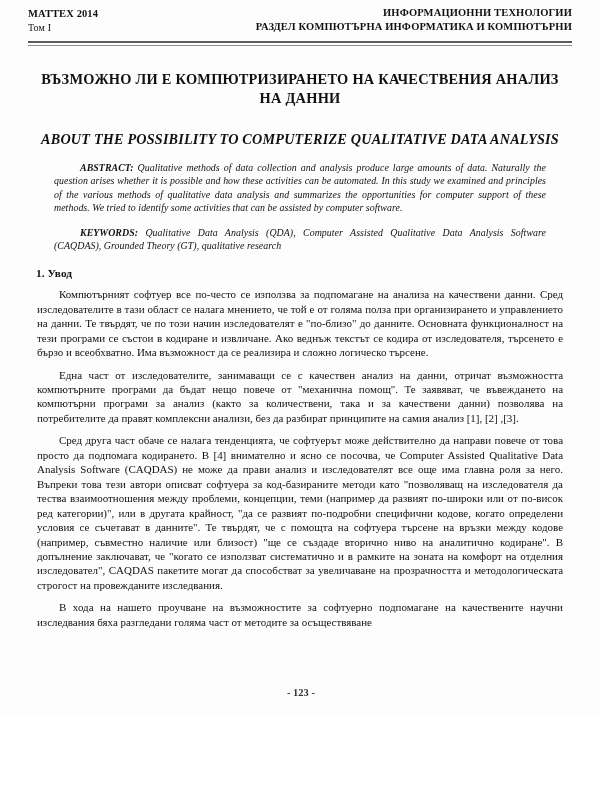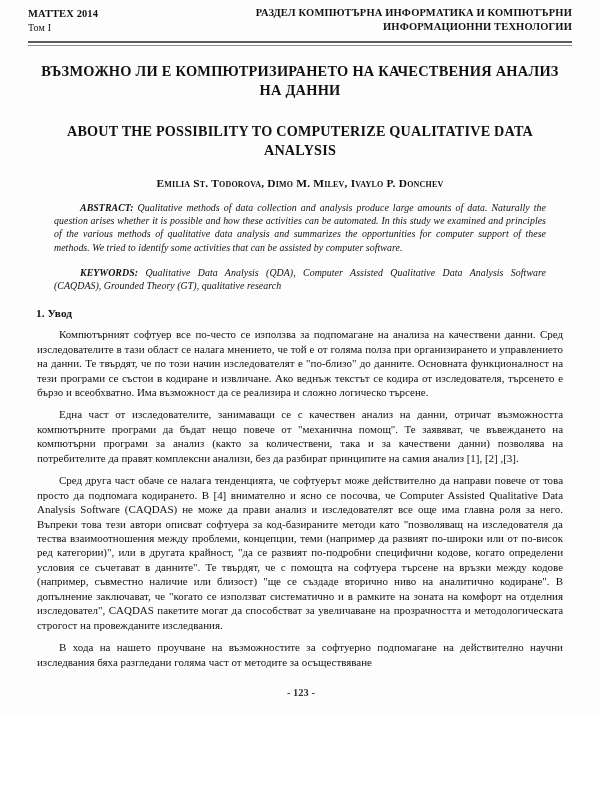--- a/index.html
+++ b/index.html
@@ -56,39 +56,40 @@
     background: #ffffff;
   }
 
   
   .title-bg {
     text-align: center;
     font-weight: bold;
     font-size: 14.4px;
     line-height: 1.33;
     letter-spacing: 0.25px;
-    margin-top: 16px;
+    margin-top: 24px;
     padding: 0 6px;
   }
   .authors-bg {
     text-align: center;
     font-weight: bold;
     font-size: 11.6px;
     letter-spacing: 0.15px;
     margin-top: 17px;
     font-variant: small-caps;
   }
   .title-en {
     text-align: center;
     font-weight: bold;
     font-size: 14.2px;
     line-height: 1.33;
     letter-spacing: 0.2px;
     margin-top: 22px;
     padding: 0 2px;
+    font-style: italic;
   }
   .authors-en {
     text-align: center;
     font-weight: bold;
     font-size: 11.4px;
     letter-spacing: 0.2px;
     margin-top: 17px;
     font-variant: small-caps;
   }
 
@@ -141,40 +142,39 @@
 <body>
 
 <div class="page">
 
   <div class="runhead">
     <div class="runhead-left">
       <div>MATTEX 2014</div>
       <div>Том I</div>
     </div>
     <div class="runhead-right">
+      <div>ИНФОРМАЦИОННИ ТЕХНОЛОГИИ</div>
       <div>РАЗДЕЛ  КОМПЮТЪРНА ИНФОРМАТИКА И КОМПЮТЪРНИ</div>
-      <div>ИНФОРМАЦИОННИ ТЕХНОЛОГИИ</div>
     </div>
   </div>
 
   <hr class="rule">
 
   <div class="title-bg">ВЪЗМОЖНО ЛИ Е КОМПЮТРИЗИРАНЕТО НА КАЧЕСТВЕНИЯ АНАЛИЗ НА ДАННИ</div>
 
 
   <div class="title-en">ABOUT THE POSSIBILITY TO COMPUTERIZE QUALITATIVE DATA ANALYSIS</div>
 
-  <div class="authors-en">Emilia St. Todorova, Dimo M. Milev, Ivaylo P. Donchev</div>
 
   <p class="abstract"><span class="lead">ABSTRACT:</span><span> Qualitative methods of data collection and analysis produce large amounts of data. Naturally the question arises whether it is possible and how these activities can be automated. In this study we examined and principles of the various methods of qualitative data analysis and summarizes the opportunities for computer support of these methods. We tried to identify some activities that can be assisted by computer software.</span></p>
 
   <p class="keywords"><span class="lead">KEYWORDS:</span><span> Qualitative Data Analysis (QDA), Computer Assisted Qualitative Data Analysis Software (CAQDAS), Grounded Theory (GT), qualitative research</span></p>
 
   <div class="section-title">1. Увод</div>
 
   <p class="para">Компютърният софтуер все по-често се използва за подпомагане на анализа на качествени данни. Сред изследователите в тази област се налага мнението, че той е от голяма полза при организирането и управлението на данни. Те твърдят, че по този начин изследователят е "по-близо" до данните. Основната функционалност на тези програми се състои в кодиране и извличане. Ако веднъж текстът се кодира от изследователя, търсенето е бързо и всеобхватно. Има възможност да се реализира и сложно логическо търсене.</p>
   <p class="para">Една част от изследователите, занимаващи се с качествен анализ на данни, отричат възможността компютърните програми да бъдат нещо повече от "механична помощ". Те заявяват, че въвеждането на компютърни програми за анализ (както за количествени, така и за качествени данни) позволява на потребителите да правят комплексни анализи, без да разбират принципите на самия анализ [1], [2] ,[3].</p>
   <p class="para">Сред друга част обаче се налага тенденцията, че софтуерът може действително да направи повече от това просто да подпомага кодирането. В [4] внимателно и ясно се посочва, че Computer Assisted Qualitative Data Analysis Software (CAQDAS) не може да прави анализ и изследователят все още има главна роля за него. Въпреки това тези автори описват софтуера за код-базираните методи като "позволяващ на изследователя да тества взаимоотношения между проблеми, концепции, теми (например да развият по-широки или от по-висок ред категории)", или в другата крайност, "да се развият по-подробни специфични кодове, когато определени условия се съчетават в данните". Те твърдят, че с помощта на софтуера търсене на връзки между кодове (например, съвместно наличие или близост) "ще се създаде вторично ниво на аналитично кодиране". В допълнение заключават, че "когато се използват систематично и в рамките на зоната на комфорт на отделния изследовател", CAQDAS пакетите могат да способстват за увеличаване на прозрачността и методологическата строгост на провежданите изследвания.</p>
-  <p class="para">В хода на нашето проучване на възможностите за софтуерно подпомагане на действително научни изследвания бяха разгледани голяма част от методите за осъществяване</p>
+  <p class="para">В хода на нашето проучване на възможностите за софтуерно подпомагане на качествените научни изследвания бяха разгледани голяма част от методите за осъществяване</p>
 
   <div class="folio">- 123 -</div>
 
 </div>
 
 </body></html>

